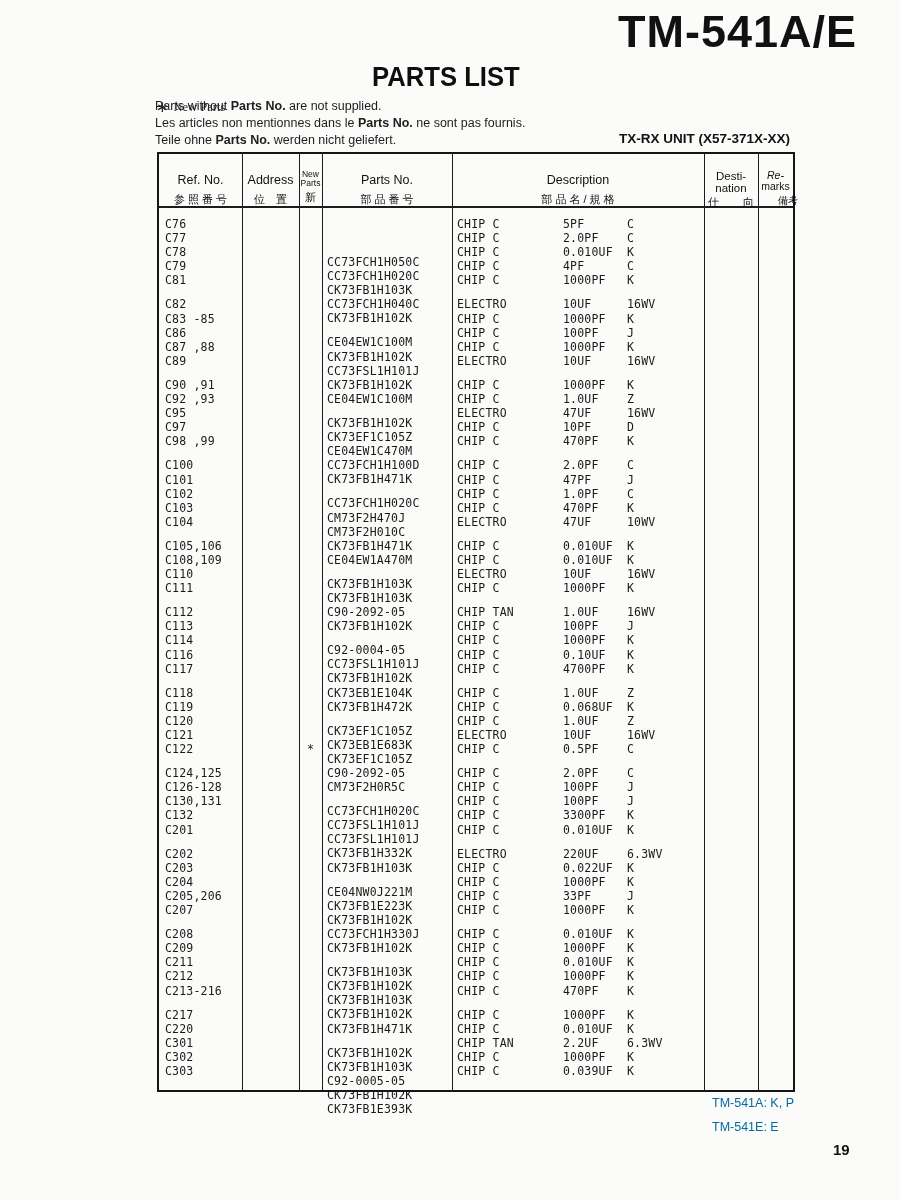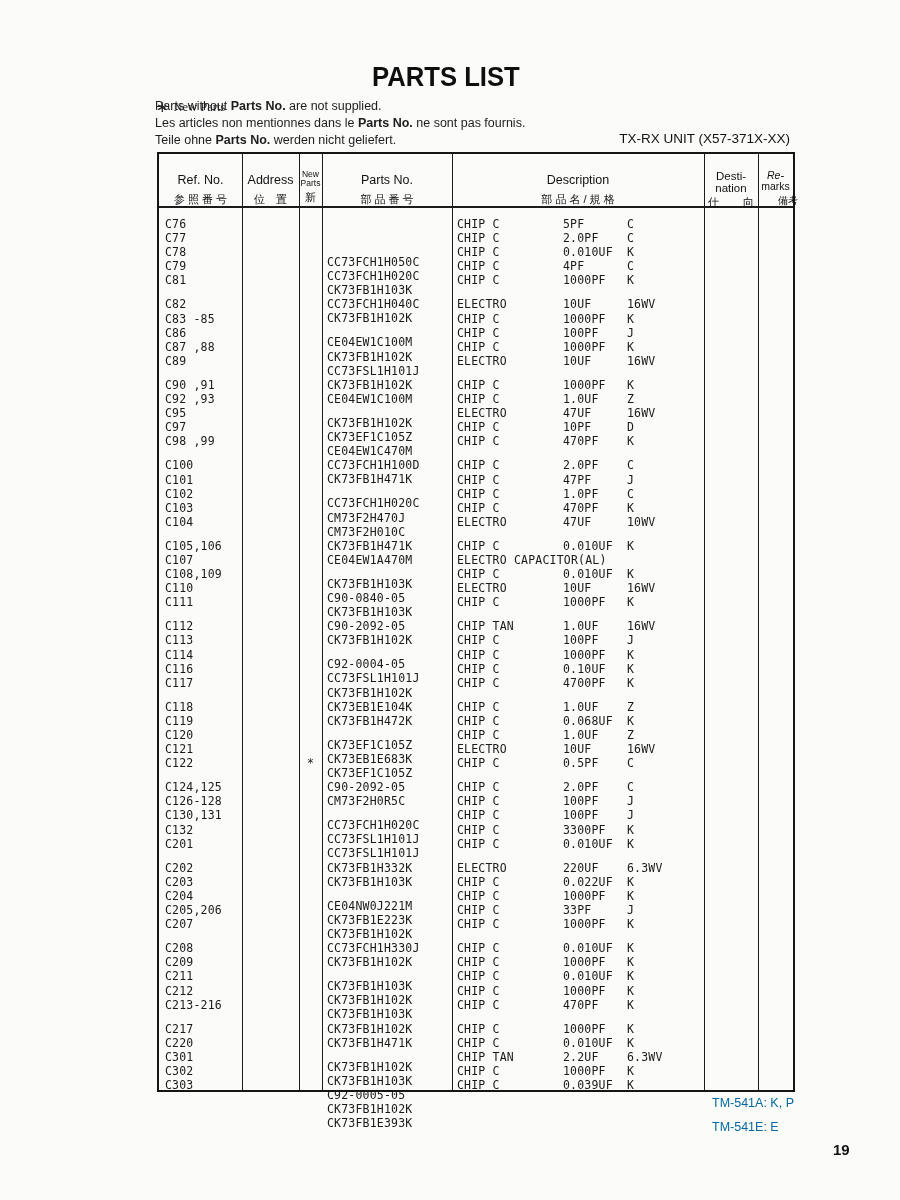--- a/index.html
+++ b/index.html
@@ -7,21 +7,21 @@
   .page{position:relative;width:900px;height:1200px;background:#fbfbfa;overflow:hidden;}
 
   .model-title{position:absolute;top:6px;left:618px;font-size:45px;font-weight:600;letter-spacing:1px;color:#111;}
   .page-title{position:absolute;top:62px;left:372px;font-size:27px;font-weight:bold;letter-spacing:0px;transform:scaleX(.95);transform-origin:left;color:#0e0e0e;}
 
   .legend{position:absolute;top:98px;left:156px;font-size:12.5px;color:#222;font-family:Liberation Serif, serif;}
   .legend .mark{font-size:15px;vertical-align:-1px;margin-right:5px;}
   .note{position:absolute;left:155px;font-size:12.5px;color:#1d1d1d;white-space:pre;}
   .note b{font-weight:bold;}
   .n1{top:99px;} .n2{top:116px;} .n3{top:133px;}
-  .unit-label{position:absolute;top:131px;left:592px;width:198px;text-align:right;font-size:13.5px;font-weight:400;color:#111;}
+  .unit-label{position:absolute;top:131px;left:592px;width:198px;text-align:right;font-size:13.5px;font-weight:700;color:#111;}
 
   
   .ptable{position:absolute;left:157px;top:152px;width:634px;height:936px;border:2px solid #151515;background:transparent;}
   .vline{position:absolute;top:0;bottom:0;width:1px;background:#1c1c1c;}
   .v1{left:83px;} .v2{left:140px;} .v3{left:163px;} .v4{left:293px;} .v5{left:545px;} .v6{left:599px;}
   .hline{position:absolute;left:0;right:0;top:52px;height:1.5px;background:#1c1c1c;}
 
   .thead{position:absolute;left:0;top:0;width:100%;height:52px;font-size:12.5px;color:#111;}
   .th{position:absolute;top:12px;height:52px;}
   .th .en{display:block;text-align:center;margin-top:7px;}
@@ -56,20 +56,21 @@
 
   .footer-note{position:absolute;left:712px;font-size:12.5px;color:#0369a1;}
   .f1{top:1096px;} .f2{top:1120px;}
   .page-number{position:absolute;left:833px;top:1141px;font-size:15px;font-weight:bold;color:#111;}
 </style>
 </head>
 <body>
 
 <div class="page">
 
+  <div class="model-title">TM-541A/E</div>
   <div class="page-title">PARTS LIST</div>
 
   <div class="legend"><span class="mark">∗</span><span>New Parts</span></div>
 
   <div class="note n1"><span>Parts without </span><b>Parts No.</b><span> are not supplied.</span></div>
   <div class="note n2"><span>Les articles non mentionnes dans le </span><b>Parts No.</b><span> ne sont pas fournis.</span></div>
   <div class="note n3"><span>Teile ohne </span><b>Parts No.</b><span> werden nicht geliefert.</span></div>
 
   <div class="unit-label">TX-RX UNIT (X57-371X-XX)</div>
 
@@ -262,25 +263,20 @@
         </div>
         <div class="group-gap"></div>
         <div class="trow">
           <span class="c-ref">C105,106</span>
           <span class="c-pn">CK73FB1H103K</span>
           <span class="c-type">CHIP C</span>
           <span class="c-value">0.010UF</span>
           <span class="c-tol">K</span>
         </div>
         <div class="trow">
-          <span class="c-ref">C107</span>
-          <span class="c-pn">C90-0840-05</span>
-          <span class="c-type">ELECTRO CAPACITOR(AL)</span>
-        </div>
-        <div class="trow">
           <span class="c-ref">C108,109</span>
           <span class="c-pn">CK73FB1H103K</span>
           <span class="c-type">CHIP C</span>
           <span class="c-value">0.010UF</span>
           <span class="c-tol">K</span>
         </div>
         <div class="trow">
           <span class="c-ref">C110</span>
           <span class="c-pn">C90-2092-05</span>
           <span class="c-type">ELECTRO</span>

